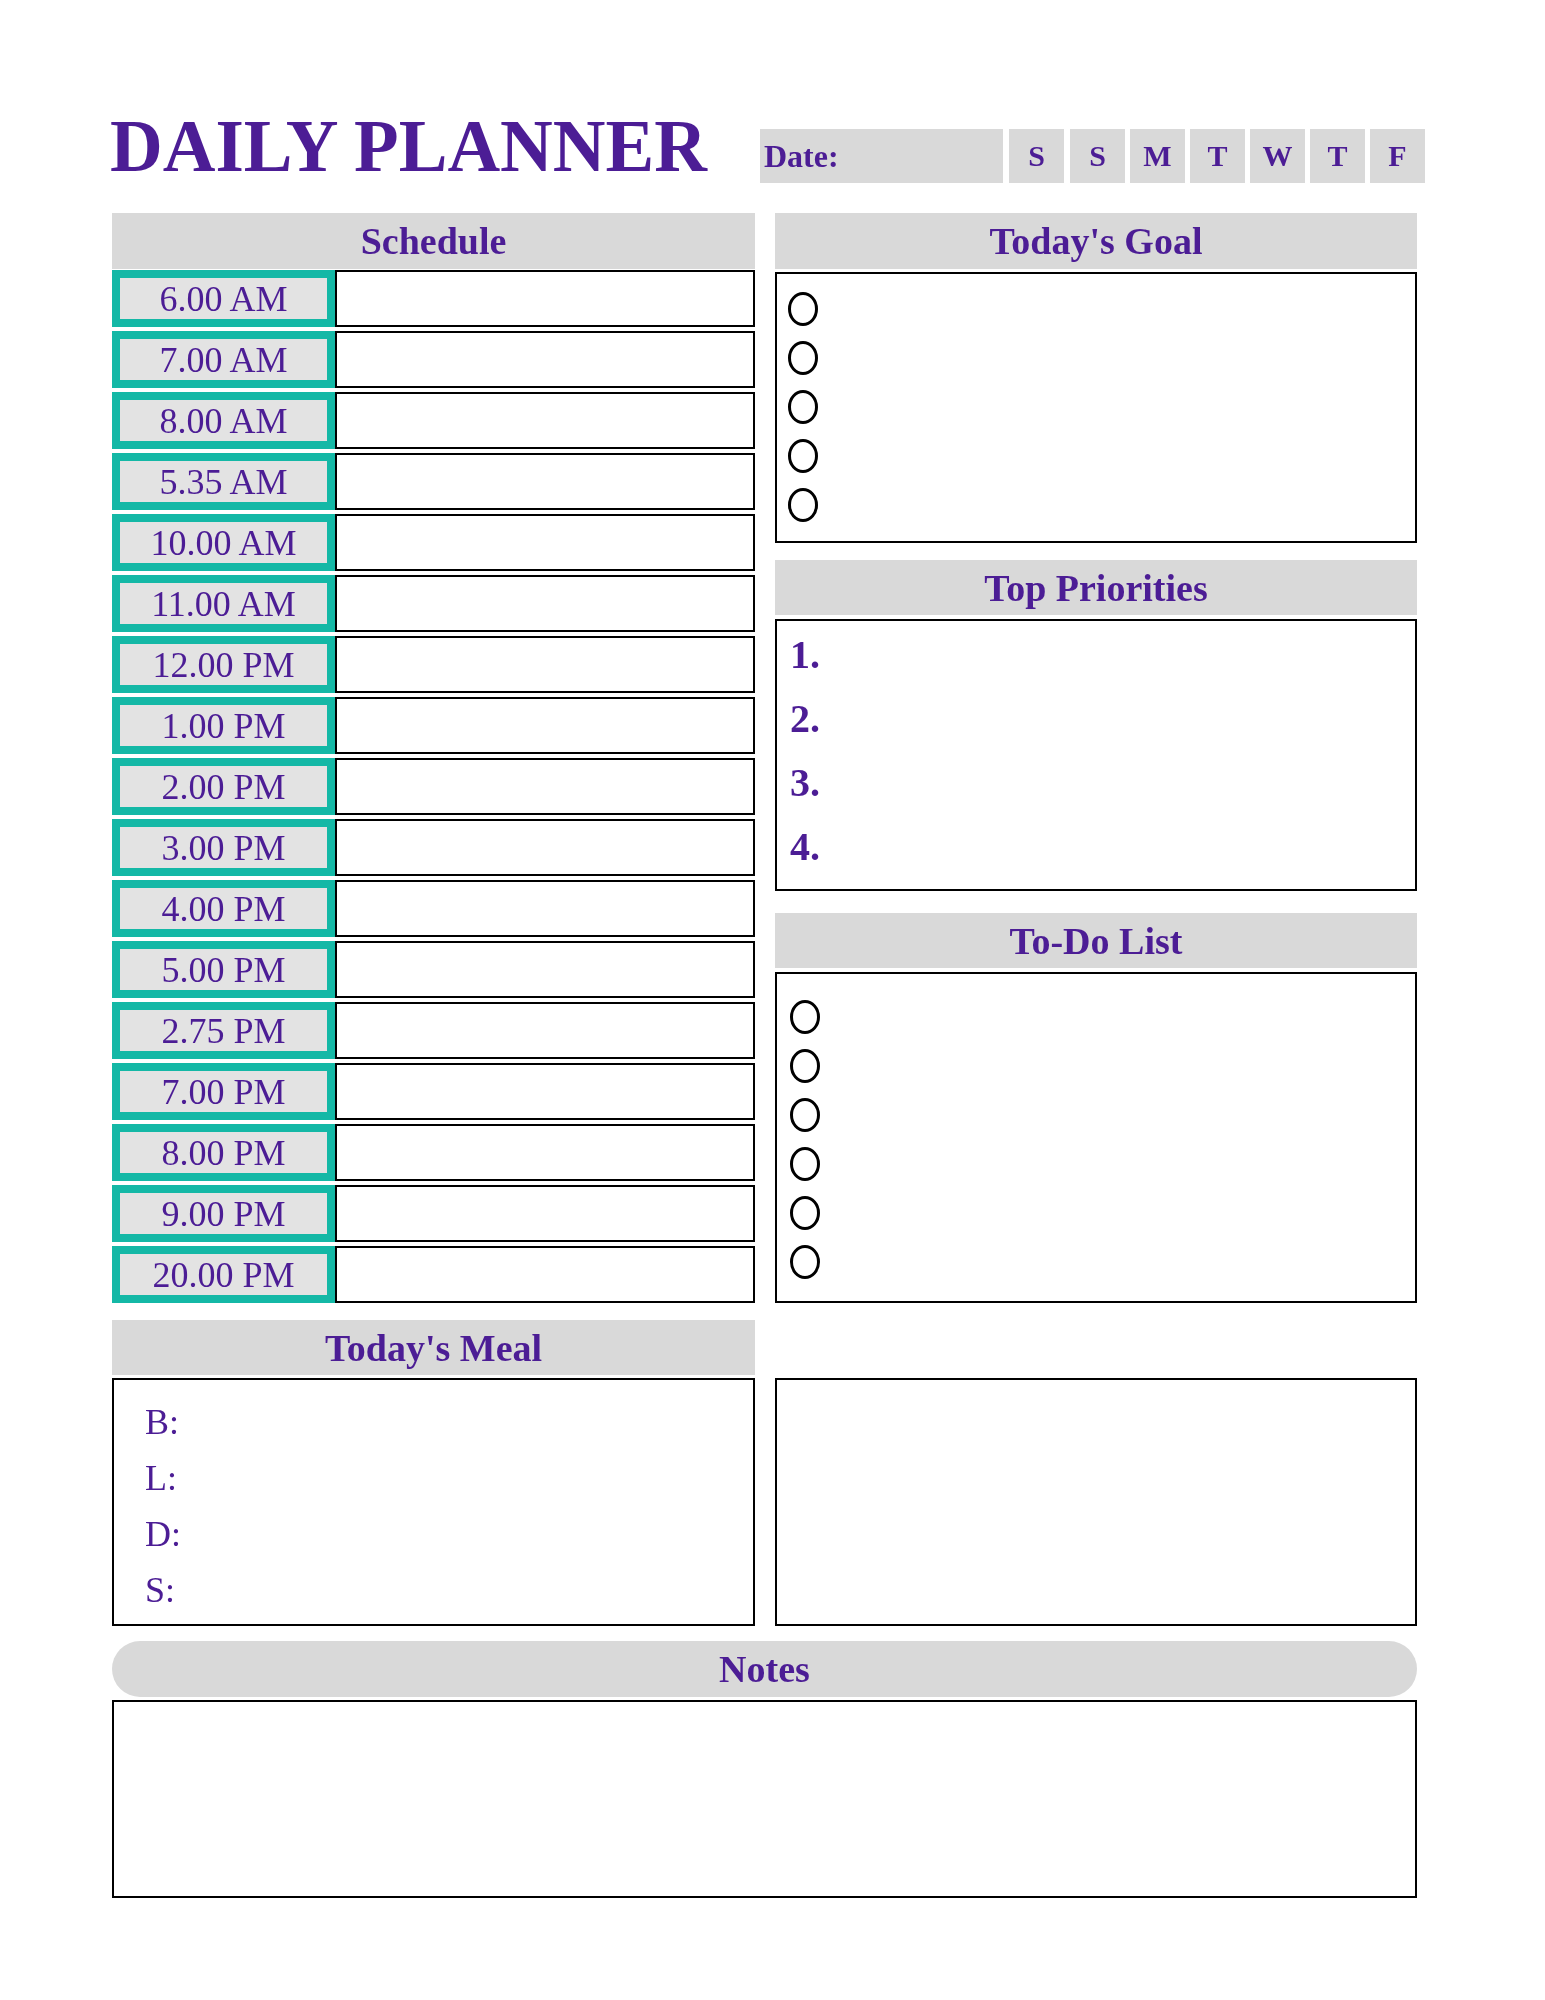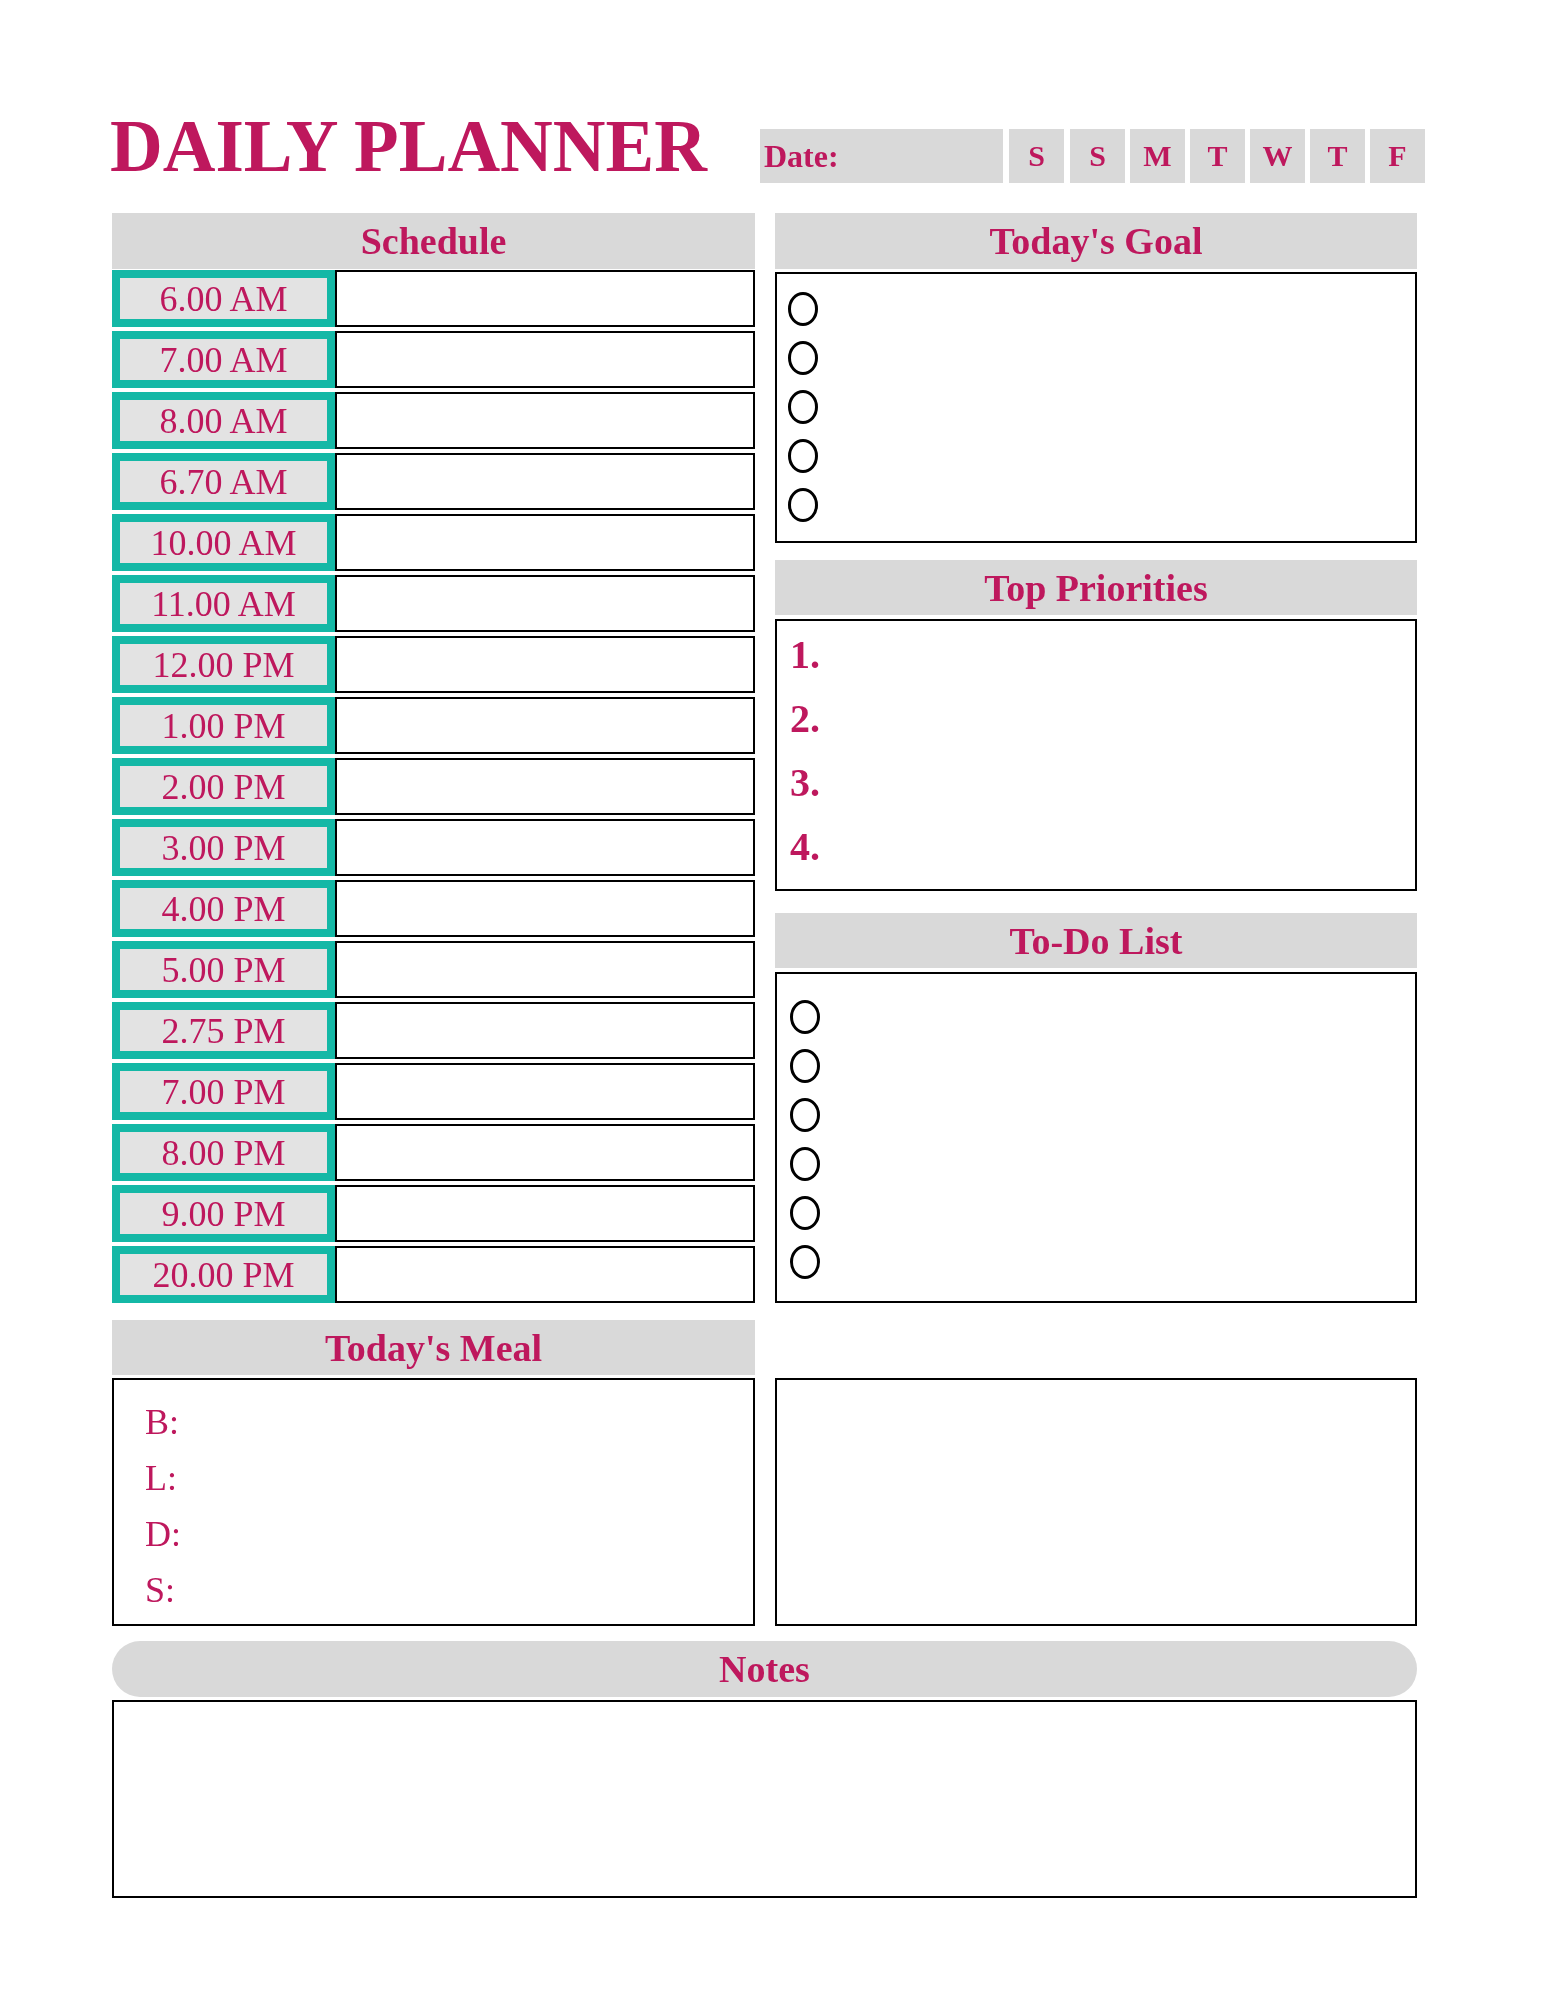--- a/index.html
+++ b/index.html
@@ -1,21 +1,21 @@
 <!DOCTYPE html>
 <html><head>
 <meta charset="utf-8">
 <style>
   html, body { margin: 0; padding: 0; background: #ffffff; }
   .page {
     position: relative;
     width: 1545px;
     height: 2000px;
     background: #ffffff;
-    color: #be185d;
+    color: #4c1d95;
     font-family: "Liberation Serif", "DejaVu Serif", serif;
     overflow: hidden;
   }
   .title {
     position: absolute;
     left: 110px; top: 110px;
     font-size: 73px;
     font-weight: bold;
     line-height: 1;
     letter-spacing: 0px;
@@ -118,21 +118,21 @@
   </div>
   <div class="sched-row" style="top:331px">
     <div class="time-cell">7.00 AM</div>
     <div class="entry-cell"></div>
   </div>
   <div class="sched-row" style="top:392px">
     <div class="time-cell">8.00 AM</div>
     <div class="entry-cell"></div>
   </div>
   <div class="sched-row" style="top:453px">
-    <div class="time-cell">6.70 AM</div>
+    <div class="time-cell">5.35 AM</div>
     <div class="entry-cell"></div>
   </div>
   <div class="sched-row" style="top:514px">
     <div class="time-cell">10.00 AM</div>
     <div class="entry-cell"></div>
   </div>
   <div class="sched-row" style="top:575px">
     <div class="time-cell">11.00 AM</div>
     <div class="entry-cell"></div>
   </div>

